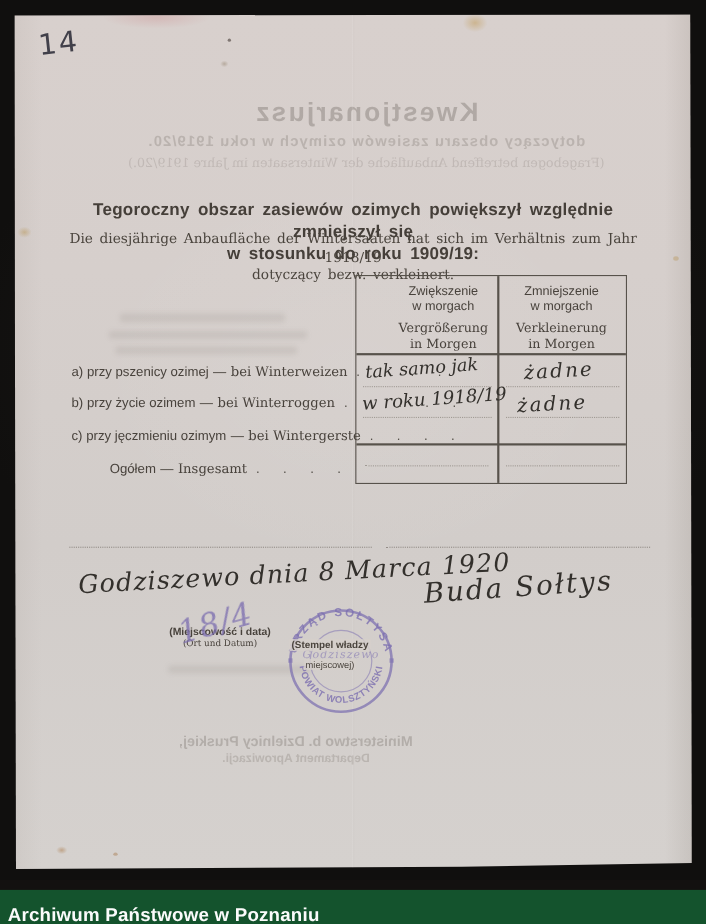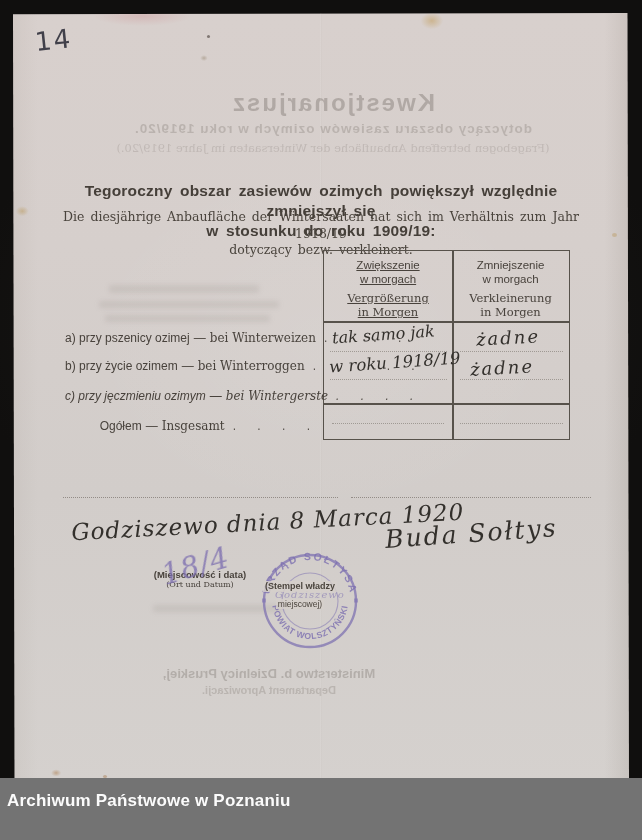--- a/index.html
+++ b/index.html
@@ -66,21 +66,21 @@
   .paraph{left:148px;top:536px;font-size:29px;color:rgba(124,110,176,0.78);
           transform:rotate(-16deg);letter-spacing:1px;filter:blur(0.3px);}
   
   .stamp-svg{position:absolute;left:233px;top:524px;filter:blur(0.45px);}
   .stamp-lab{position:absolute;left:227px;top:548px;width:120px;text-align:center;z-index:5;}
   .stamp-lab .l1{font-size:9px;font-weight:bold;color:#4b453e;background:rgba(214,207,203,0.82);
                  padding:0 2px;line-height:11px;display:inline-block;margin-top:20px;}
   .stamp-lab .l2{font-size:8.5px;color:#4b453e;background:rgba(214,207,203,0.82);
                  padding:0 2px;line-height:10px;display:inline-block;}
   
-  .caption-bar{position:absolute;left:0;right:0;bottom:0;height:62px;background:#737373;}
+  .caption-bar{position:absolute;left:0;right:0;bottom:0;height:31px;background:#14532d;}
   .caption-bar span{position:absolute;left:7px;top:13px;font-size:17px;font-weight:bold;
                     color:#fbfbfb;letter-spacing:0.2px;}
 </style>
 </head>
 <body>
 
 <div class="canvas">
   <div class="scanbg"></div>
 
   <div class="paper">
@@ -109,21 +109,21 @@
     <div class="abs ctr head-de frak">
       <div>Die diesjährige Anbaufläche der Wintersaaten hat sich im Verhältnis zum Jahr 1918/19</div>
       <div>dotyczący bezw. verkleinert.</div>
     </div>
 
     <div class="tbl">
       <div class="vline"></div>
       <div class="hline" style="top:70px;"></div>
       <div class="hline" style="top:152px;"></div>
 
-      <div class="th-cell" style="left:0;width:128px;text-decoration:underline;">
+      <div class="th-cell" style="left:15px;width:128px;">
         <div class="pl">Zwiększenie</div>
         <div class="pl">w morgach</div>
         <div class="de frak">Vergrößerung</div>
         <div class="de frak" style="margin-top:0;">in Morgen</div>
       </div>
       <div class="th-cell" style="left:129px;width:115px;">
         <div class="pl">Zmniejszenie</div>
         <div class="pl">w morgach</div>
         <div class="de frak">Verkleinerung</div>
         <div class="de frak" style="margin-top:0;">in Morgen</div>
@@ -141,21 +141,21 @@
       <div class="abs hw" style="left:152px;top:76px;font-size:18px;transform:rotate(-3deg);letter-spacing:2px;">żadne</div>
       <div class="abs hw" style="left:146px;top:106px;font-size:18px;transform:rotate(-3deg);letter-spacing:2px;">żadne</div>
     </div>
 
     <div class="rowlab" style="top:318px;">
       <span>a) przy pszenicy ozimej</span><span class="sep">—</span><span class="frak">bei Winterweizen</span><span class="dots">. . . .</span>
     </div>
     <div class="rowlab" style="top:346px;">
       <span>b) przy życie ozimem</span><span class="sep">—</span><span class="frak">bei Winterroggen</span><span class="dots">. . . . .</span>
     </div>
-    <div class="rowlab" style="top:376px;font-style:italic;">
+    <div class="rowlab" style="top:376px;">
       <span>c) przy jęczmieniu ozimym</span><span class="sep">—</span><span class="frak">bei Wintergerste</span><span class="dots">. . . .</span>
     </div>
     <div class="rowlab total-lab" style="top:406px;">
       <span>Ogółem</span><span class="sep">—</span><span class="frak">Insgesamt</span><span class="dots">. . . .</span>
     </div>
 
     <div class="sigline" style="left:50px;width:275px;"></div>
     <div class="sigline" style="left:338px;width:240px;"></div>
 
     <div class="small-lab" style="left:87px;top:508px;width:200px;margin-top:48px;">

